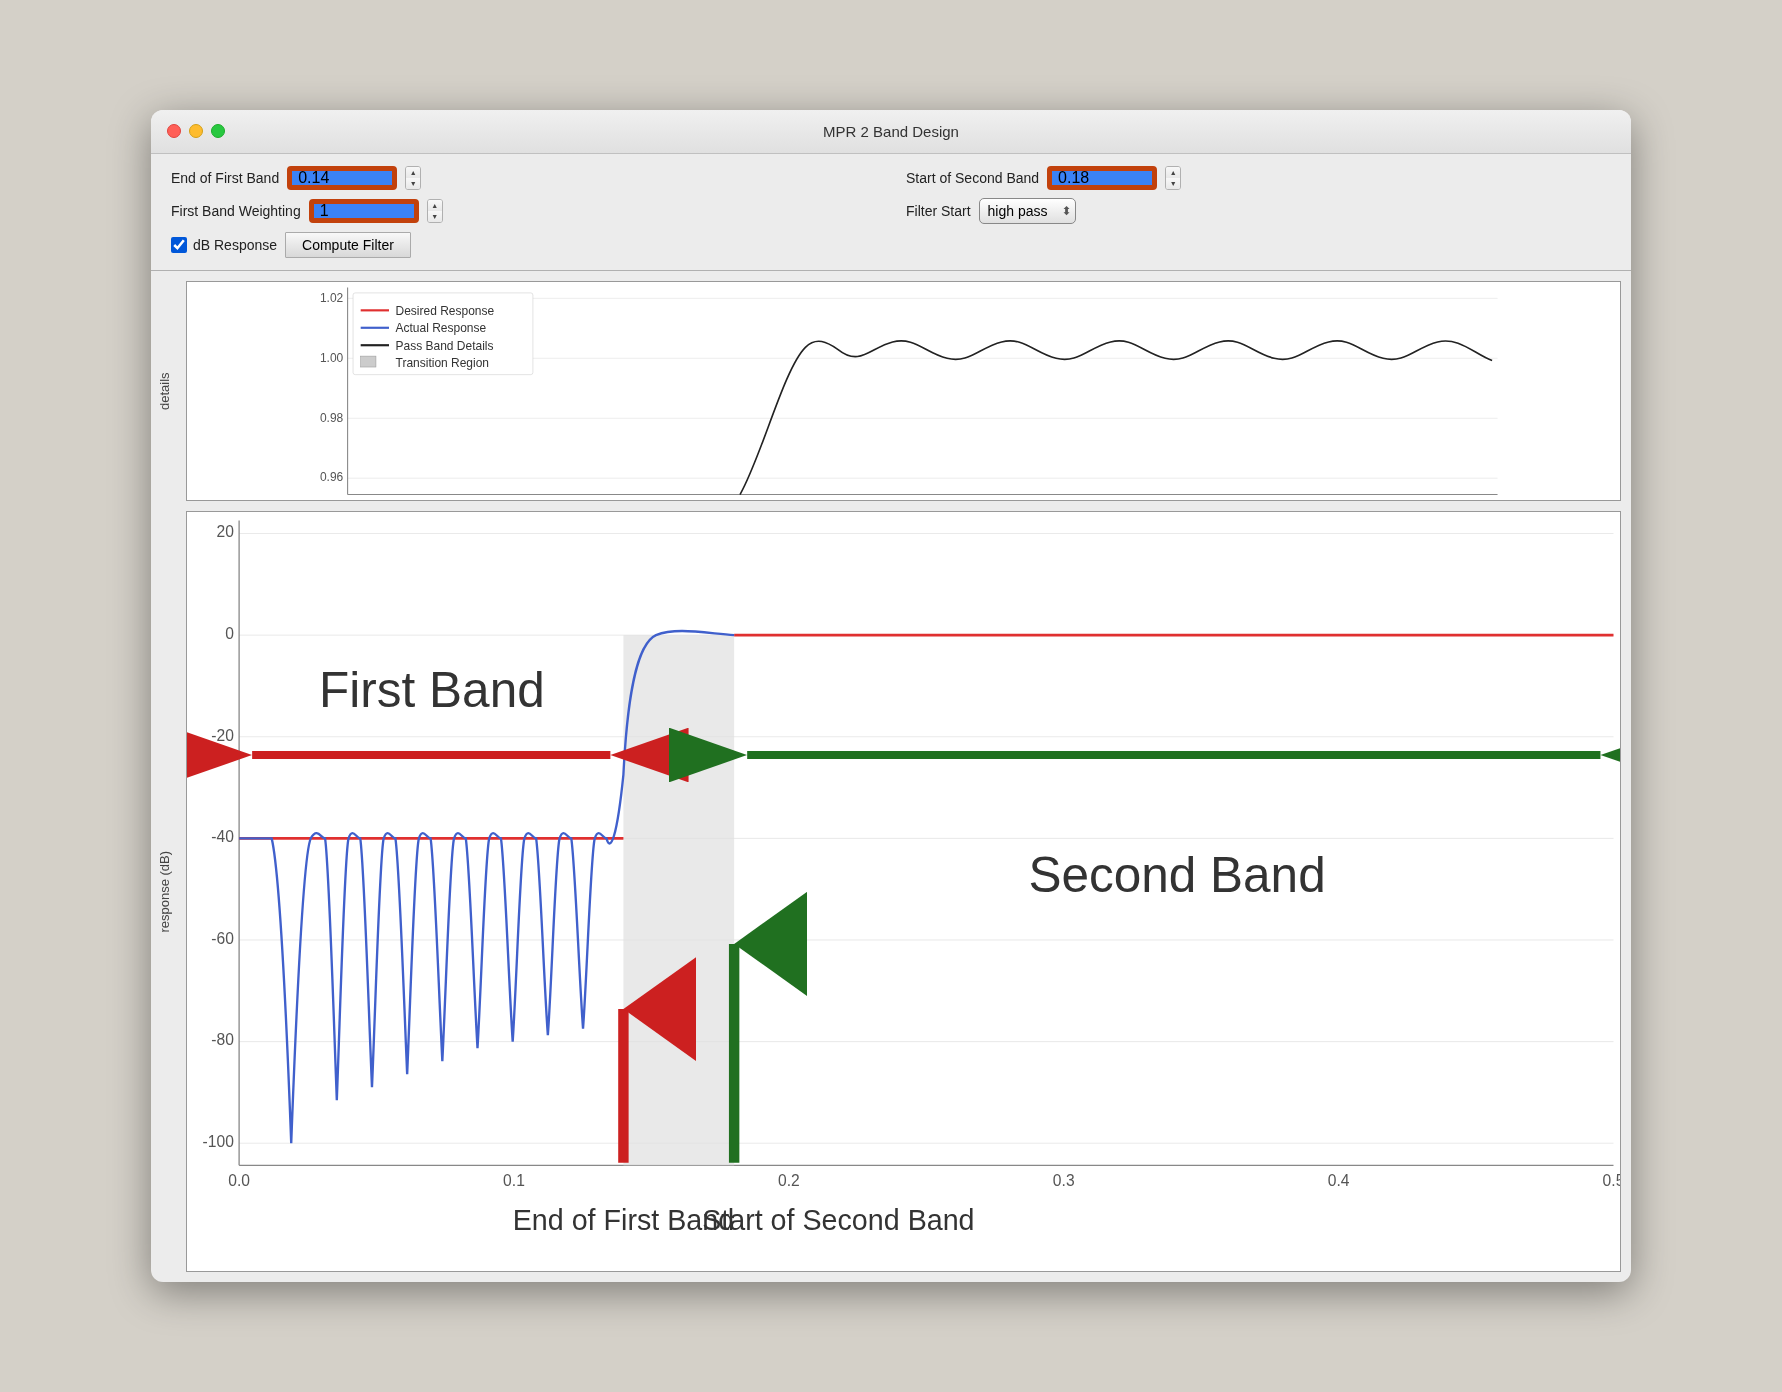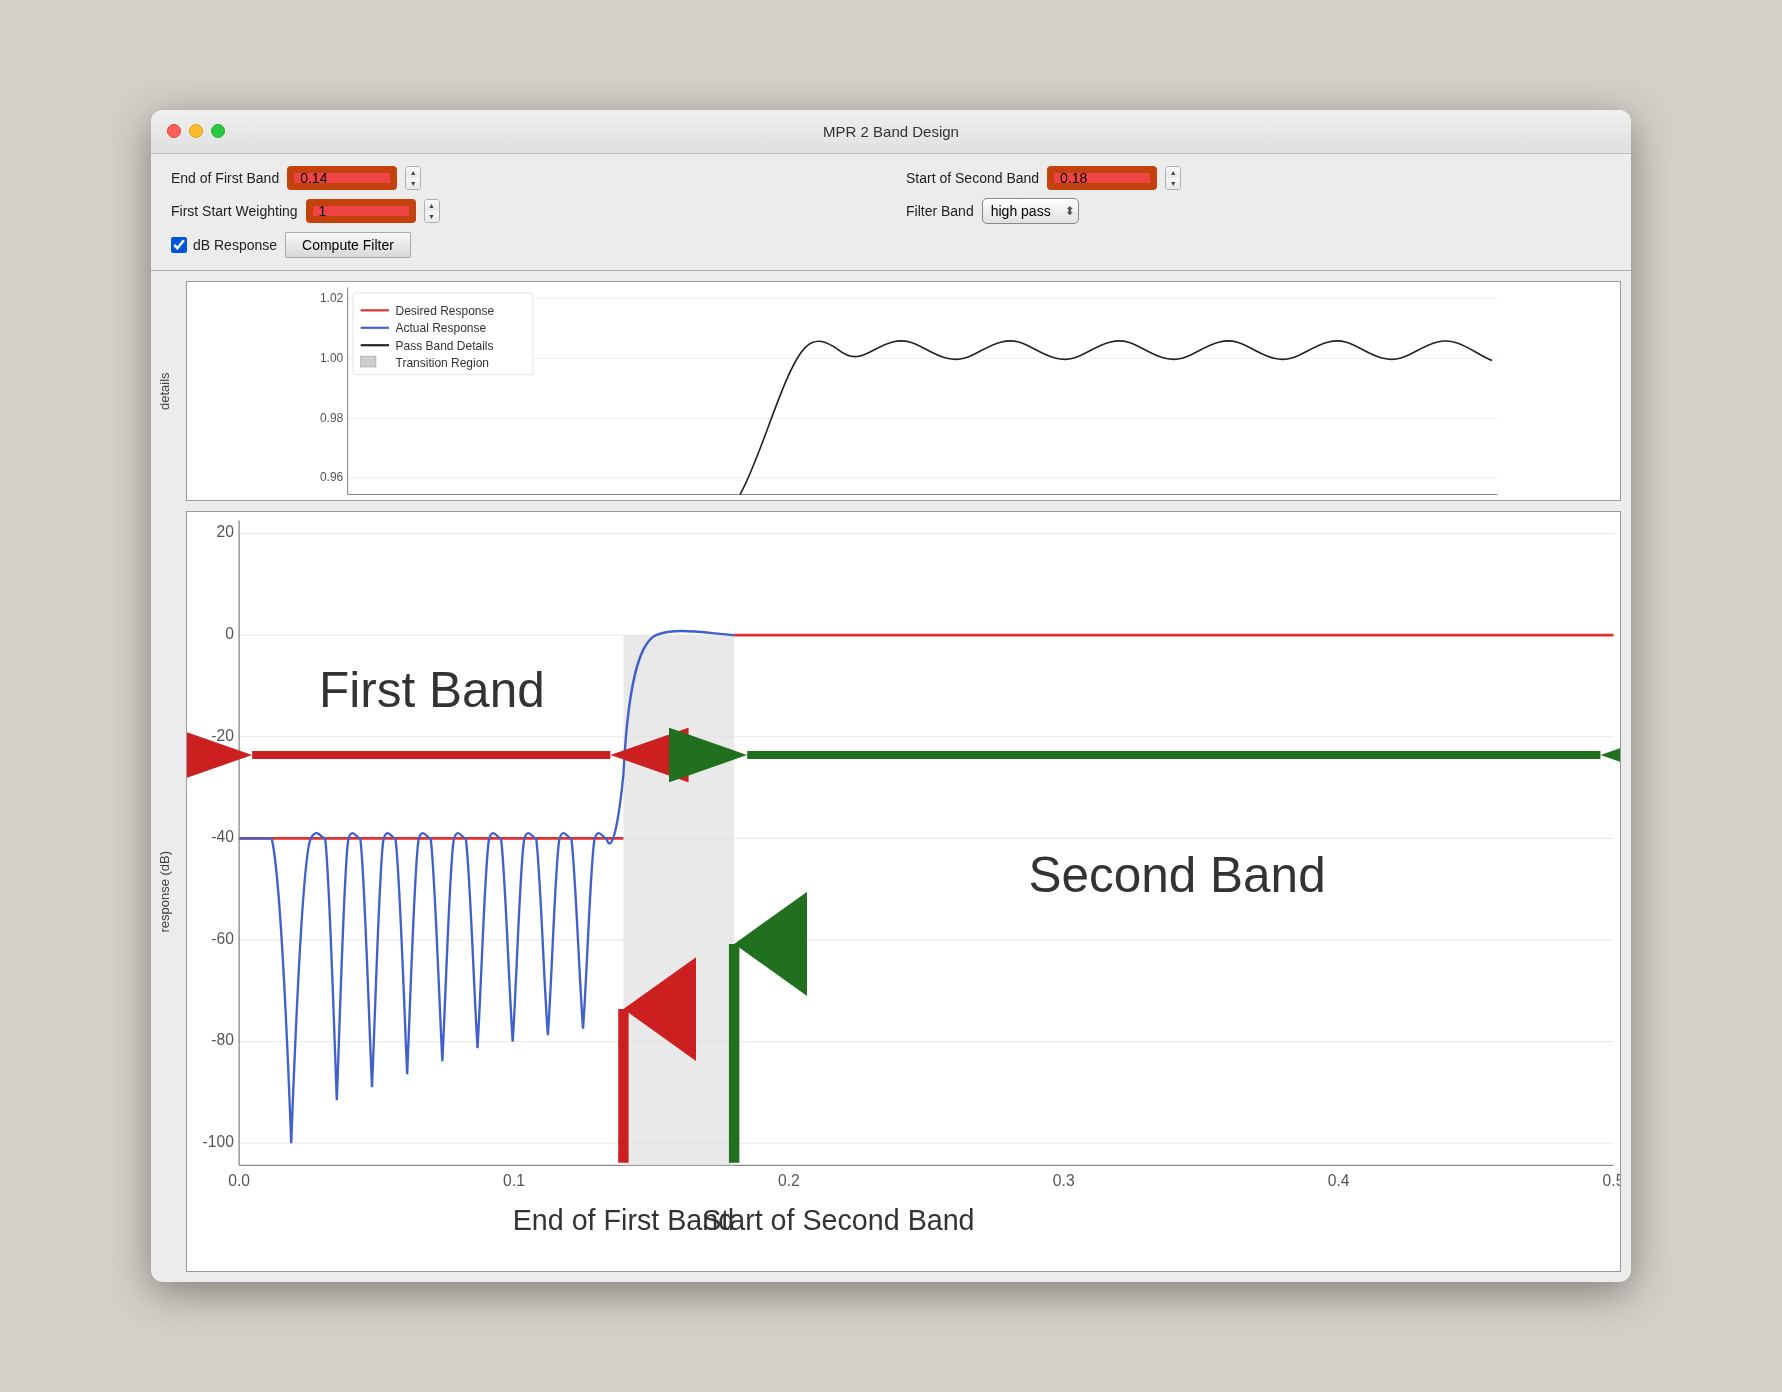--- a/index.html
+++ b/index.html
@@ -64,25 +64,25 @@
       display: flex;
       align-items: center;
       gap: 8px;
     }
     .control-label {
       font-size: 14px;
       color: #222;
       white-space: nowrap;
     }
     .control-input {
-      border: 7px solid #c2410c;
+      border: 5px solid #c2410c;
       border-radius: 4px;
-      background: #ef4444;
+      background: #3b82f6;
       padding: 3px 6px;
-      font-size: 14px;
+      font-size: 16px;
       width: 110px;
       height: 24px;
     }
     .stepper {
       display: flex;
       flex-direction: column;
       border: 1px solid #b0b0b0;
       border-radius: 3px;
       background: #f5f5f5;
       height: 24px;
@@ -225,31 +225,31 @@
     <div class="control-row">
       <span class="control-label">Start of Second Band</span>
       <input class="control-input" type="text" value="0.18" style="">
       <div class="stepper">
         <button class="stepper-btn">▲</button>
         <button class="stepper-btn">▼</button>
       </div>
     </div>
 
     <div class="control-row">
-      <span class="control-label">First Start Weighting</span>
+      <span class="control-label">First Band Weighting</span>
       <input class="control-input" type="text" value="1" style="">
       <div class="stepper">
         <button class="stepper-btn">▲</button>
         <button class="stepper-btn">▼</button>
       </div>
     </div>
 
 
     <div class="control-row">
-      <span class="control-label">Filter Band</span>
+      <span class="control-label">Filter Start</span>
       <div class="select-wrapper">
         <select class="filter-select">
           <option value="low pass">low pass</option>
           <option value="high pass" selected="">high pass</option>
           <option value="band pass">band pass</option>
           <option value="band stop">band stop</option>
         </select>
         <span class="select-arrow">⬍</span>
       </div>
     </div>

